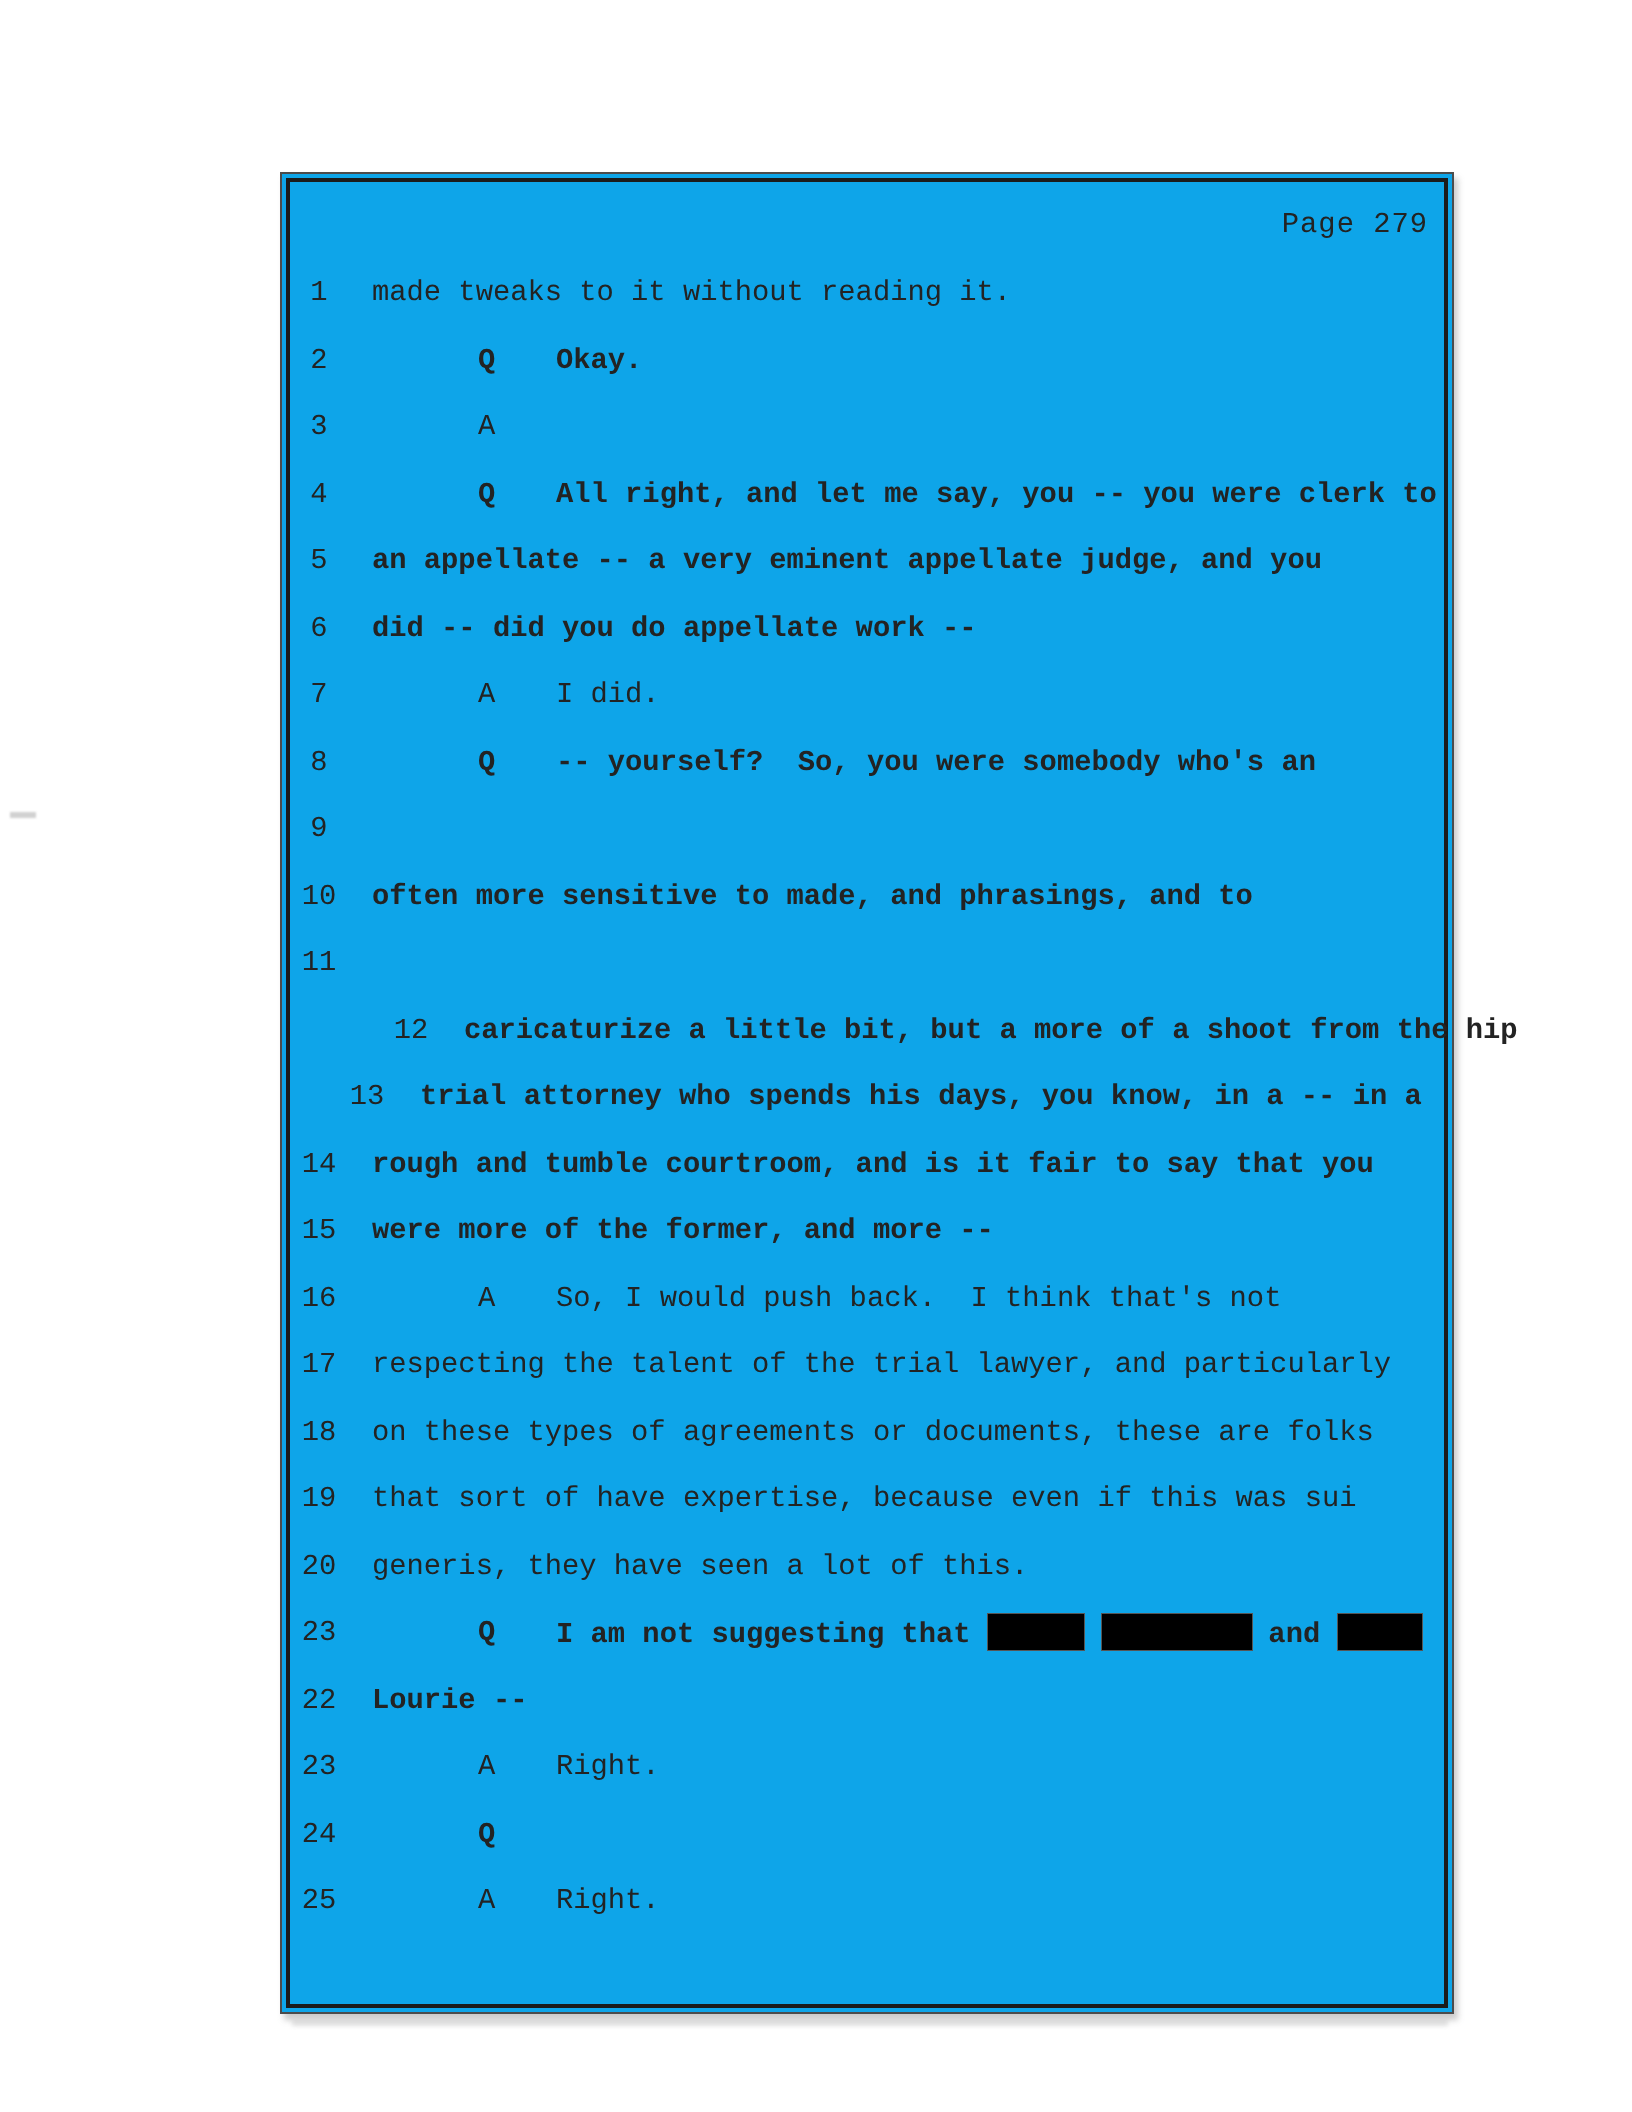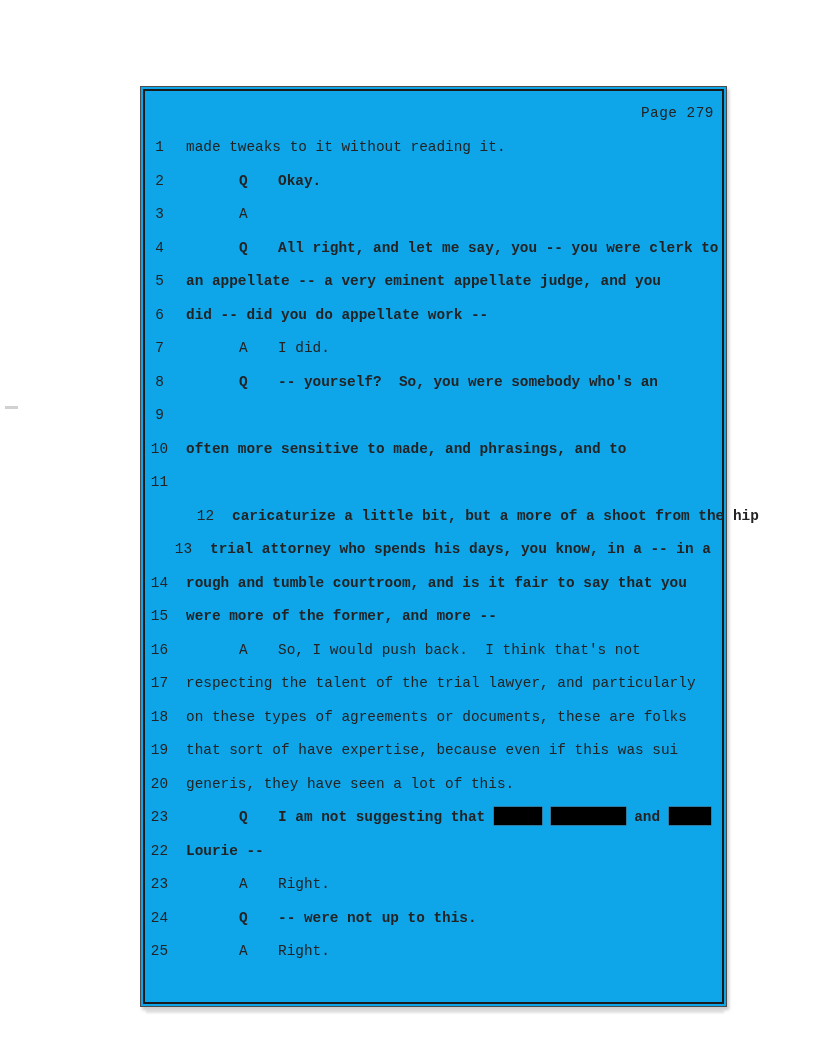--- a/index.html
+++ b/index.html
@@ -105,21 +105,21 @@
           <div class="row b" style="top: 481.5px;"><span class="num">14</span><span class="text cont">rough and tumble courtroom, and is it fair to say that you</span></div>
           <div class="row b" style="top: 515px;"><span class="num">15</span><span class="text cont">were more of the former, and more --</span></div>
           <div class="row" style="top: 548.5px;"><span class="num">16</span><span class="speaker">A</span><span class="text speech">So, I would push back.  I think that's not</span></div>
           <div class="row" style="top: 582px;"><span class="num">17</span><span class="text cont">respecting the talent of the trial lawyer, and particularly</span></div>
           <div class="row" style="top: 615.5px;"><span class="num">18</span><span class="text cont">on these types of agreements or documents, these are folks</span></div>
           <div class="row" style="top: 649px;"><span class="num">19</span><span class="text cont">that sort of have expertise, because even if this was sui</span></div>
           <div class="row" style="top: 682.5px;"><span class="num">20</span><span class="text cont">generis, they have seen a lot of this.</span></div>
           <div class="row b" style="top: 716px;"><span class="num">23</span><span class="speaker">Q</span><span class="text speech">I am not suggesting that <span class="redact" style="width: 48px;"></span> <span class="redact" style="width: 75px;"></span> and <span class="redact" style="width: 42px;"></span></span></div>
           <div class="row b" style="top: 749.5px; padding-left: 45px;"><span class="num">22</span><span class="text cont">Lourie --</span></div>
           <div class="row" style="top: 783px;"><span class="num">23</span><span class="speaker">A</span><span class="text speech">Right.</span></div>
-          <div class="row b" style="top: 816.5px;"><span class="num">24</span><span class="speaker">Q</span><span class="text speech">-- were not up to this.</span></div>
+          <div class="row b" style="top: 816.5px;"><span class="num">24</span><span class="speaker">Q</span></div>
           <div class="row" style="top: 850px;"><span class="num">25</span><span class="speaker">A</span><span class="text speech">Right.</span></div>
         </div>
     </div>
   </div>
 </div>
 
 <div class="artifact bottom-smudge"></div>
 <div class="artifact left-tick"></div>
 
 </body></html>

